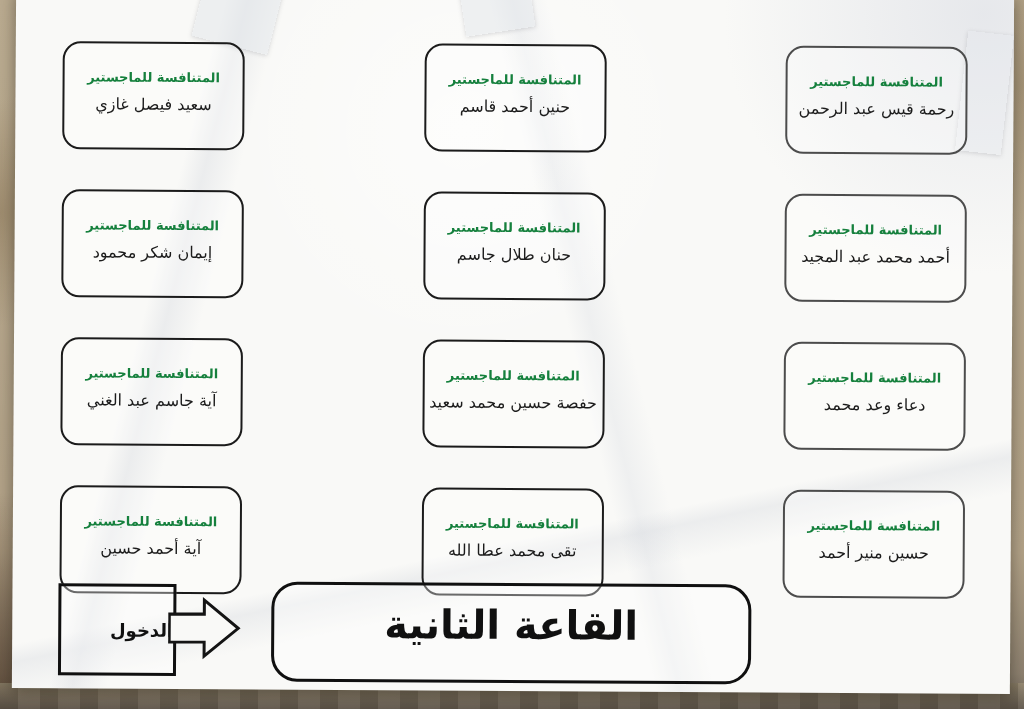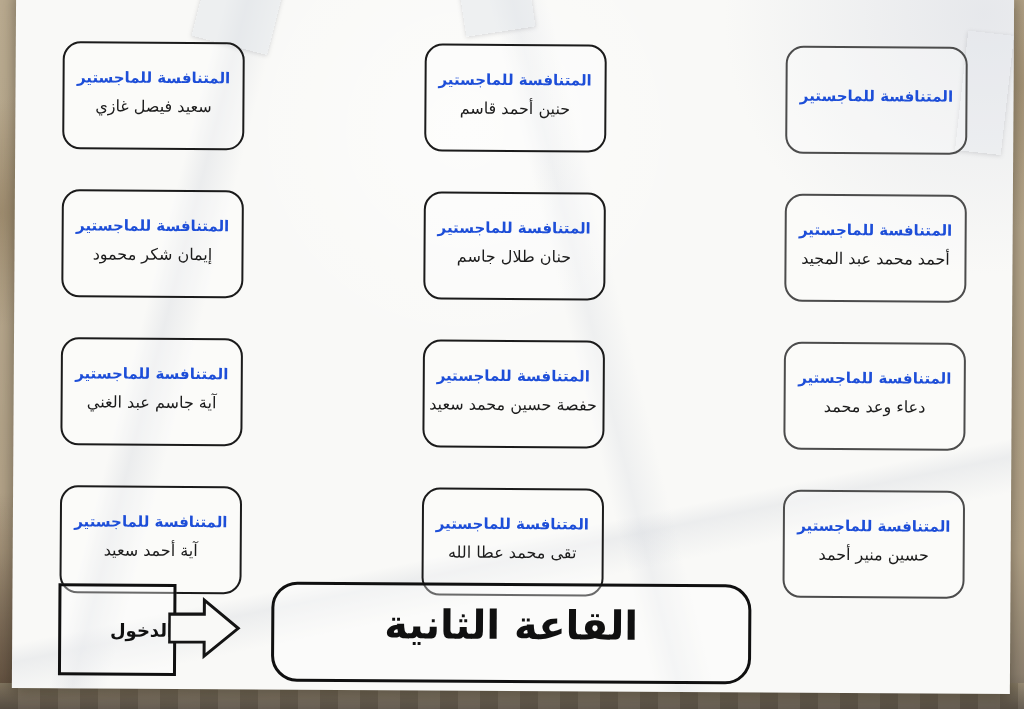--- a/index.html
+++ b/index.html
@@ -54,21 +54,21 @@
     position:absolute;left:47px;top:54px;width:905px;
     display:grid;grid-template-columns:repeat(3,182px);
     justify-content:space-between;row-gap:40px;direction:rtl;
   }
   .card{
     height:96px;border:2.5px solid #1b1b1b;border-radius:18px;
     display:flex;flex-direction:column;align-items:center;justify-content:center;
     gap:10px;padding-bottom:8px;background:rgba(255,255,255,.3);
   }
   .card:nth-child(3n+1){border-width:2px;border-color:#4c4c4c;}
-  .card-title{font-weight:bold;font-size:15px;color:#1d4ed8;white-space:nowrap;}
+  .card-title{font-weight:bold;font-size:13px;color:#15803d;white-space:nowrap;}
   .card-name{font-size:16px;color:#1c1c1c;white-space:nowrap;}
 
   
   .entrance{
     position:absolute;left:46px;top:596px;width:112px;height:86px;
     border:3px solid #101010;background:rgba(255,255,255,.35);
     display:flex;align-items:center;justify-content:flex-start;
   }
   .entrance-label{font-weight:bold;font-size:18px;color:#101010;}
   .arrow-wrap{position:absolute;left:156px;top:608px;width:74px;height:64px;}
@@ -86,20 +86,21 @@
 <div class="wall"></div>
 
 <div class="paper">
   <div class="tape t1"></div>
   <div class="tape t2"></div>
   <div class="tape t3"></div>
 
   <div class="cards">
     <div class="card">
       <div class="card-title">المتنافسة للماجستير</div>
+      <div class="card-name">رحمة قيس عبد الرحمن</div>
     </div>
     <div class="card">
       <div class="card-title">المتنافسة للماجستير</div>
       <div class="card-name">حنين أحمد قاسم</div>
     </div>
     <div class="card">
       <div class="card-title">المتنافسة للماجستير</div>
       <div class="card-name">سعيد فيصل غازي</div>
     </div>
     <div class="card">
@@ -129,21 +130,21 @@
     <div class="card">
       <div class="card-title">المتنافسة للماجستير</div>
       <div class="card-name">حسين منير أحمد</div>
     </div>
     <div class="card">
       <div class="card-title">المتنافسة للماجستير</div>
       <div class="card-name">تقى محمد عطا الله</div>
     </div>
     <div class="card">
       <div class="card-title">المتنافسة للماجستير</div>
-      <div class="card-name">آية أحمد سعيد</div>
+      <div class="card-name">آية أحمد حسين</div>
     </div>
   </div>
 
   <div class="entrance">
     <span class="entrance-label">الدخول</span>
   </div>
 
   <div class="arrow-wrap">
     <svg width="74" height="64" viewBox="0 0 74 64" xmlns="http://www.w3.org/2000/svg">
       <polygon points="1,18 36,18 36,4 70,32 36,60 36,46 1,46" fill="#f9f9f7" stroke="#141414" stroke-width="3" stroke-linejoin="miter"></polygon>

